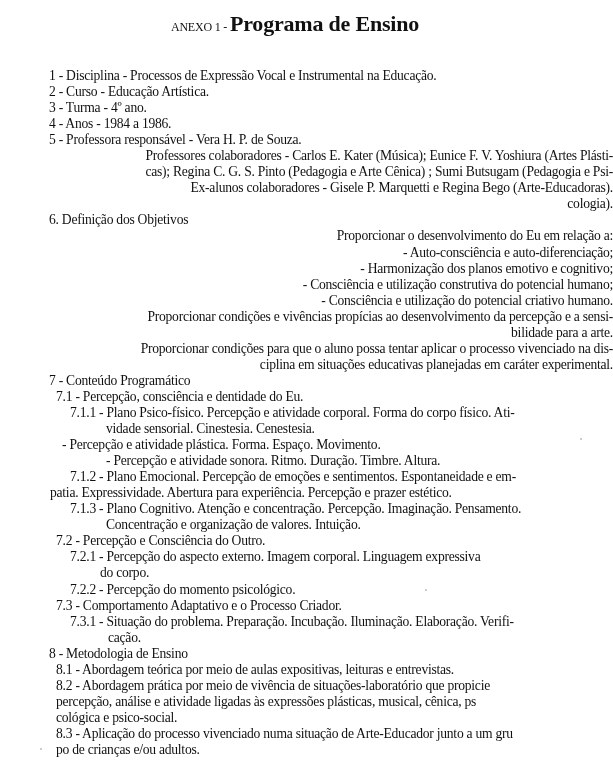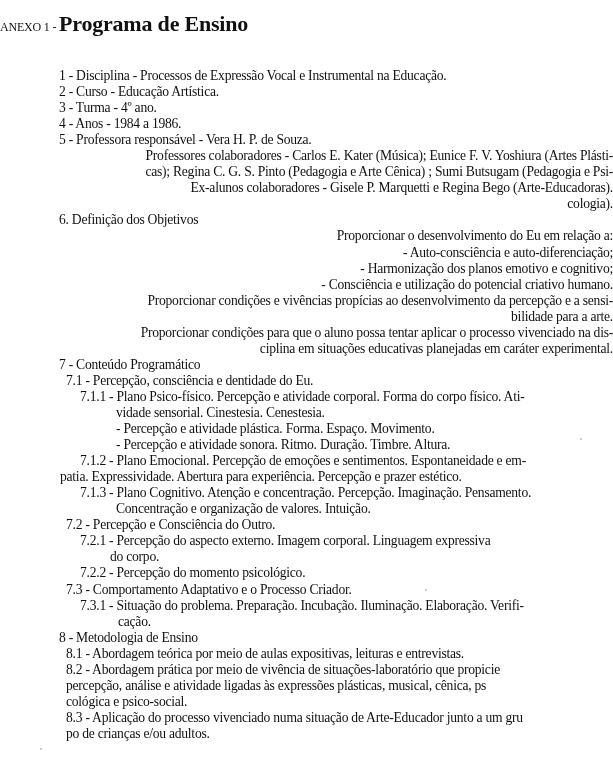--- a/index.html
+++ b/index.html
@@ -13,21 +13,21 @@
       position: relative;
       overflow: hidden;
       font-family: "Liberation Serif", "DejaVu Serif", serif;
       color: #111111;
     }
     .title {
       position: absolute;
       top: 11px;
       left: 0;
       width: 590px;
-      text-align: left;
+      text-align: center;
       white-space: nowrap;
     }
     .title .prefix {
       font-size: 12px;
       letter-spacing: -0.2px;
     }
     .title .main {
       font-size: 22px;
       font-weight: bold;
       letter-spacing: -0.2px;
@@ -37,21 +37,20 @@
       left: 0;
       top: 68px;
       width: 613px;
       font-size: 13.6px;
       line-height: 16.05px;
       letter-spacing: -0.25px;
     }
     .ln {
       position: relative;
       white-space: nowrap;
-      margin-left: 10px;
     }
     .lv0 { padding-left: 42px; text-align: right; }
     .lv0b { padding-left: 49px; }
     .lv1 { padding-left: 56px; }
     .lv2 { padding-left: 70px; }
     .cont2 { padding-left: 100px; }
     .cont81 { padding-left: 56px; }
     .scan-dot {
       position: absolute;
       width: 2px;
@@ -77,31 +76,32 @@
 
   <div class="ln lv0">Professores colaboradores - Carlos E. Kater (Música); Eunice F. V. Yoshiura (Artes Plásti-</div>
   <div class="ln lv0">cas); Regina C. G. S. Pinto (Pedagogia e Arte Cênica) ; Sumi Butsugam (Pedagogia e Psi-</div>
   <div class="ln lv0">Ex-alunos colaboradores - Gisele P. Marquetti e Regina Bego (Arte-Educadoras).</div>
   <div class="ln lv0">cologia).</div>
 
   <div class="ln lv0b">6. Definição dos Objetivos</div>
   <div class="ln lv0">Proporcionar o desenvolvimento do Eu em relação a:</div>
   <div class="ln lv0">- Auto-consciência e auto-diferenciação;</div>
   <div class="ln lv0">- Harmonização dos planos emotivo e cognitivo;</div>
+  <div class="ln lv0">- Consciência e utilização construtiva do potencial humano;</div>
   <div class="ln lv0">- Consciência e utilização do potencial criativo humano.</div>
   <div class="ln lv0">Proporcionar condições e vivências propícias ao desenvolvimento da percepção e a sensi-</div>
   <div class="ln lv0">bilidade para a arte.</div>
   <div class="ln lv0">Proporcionar condições para que o aluno possa tentar aplicar o processo vivenciado na dis-</div>
   <div class="ln lv0">ciplina em situações educativas planejadas em caráter experimental.</div>
 
   <div class="ln lv0b">7 - Conteúdo Programático</div>
   <div class="ln lv1">7.1 - Percepção, consciência e dentidade do Eu.</div>
   <div class="ln lv2">7.1.1 - Plano Psico-físico. Percepção e atividade corporal. Forma do corpo físico. Ati-</div>
   <div class="ln cont2" style="padding-left:106px">vidade sensorial. Cinestesia. Cenestesia.</div>
-  <div class="ln cont2" style="padding-left:106px">- Percepção e atividade plástica. Forma. Espaço. Movimento.</div>
+  <div class="ln cont2" style="padding-left:62px">- Percepção e atividade plástica. Forma. Espaço. Movimento.</div>
   <div class="ln cont2" style="padding-left:106px">- Percepção e atividade sonora. Ritmo. Duração. Timbre. Altura.</div>
   <div class="ln lv2">7.1.2 - Plano Emocional. Percepção de emoções e sentimentos. Espontaneidade e em-</div>
   <div class="ln cont2" style="padding-left:50px">patia. Expressividade. Abertura para experiência. Percepção e prazer estético.</div>
   <div class="ln lv2">7.1.3 - Plano Cognitivo. Atenção e concentração. Percepção. Imaginação. Pensamento.</div>
   <div class="ln cont2" style="padding-left:106px">Concentração e organização de valores. Intuição.</div>
   <div class="ln lv1">7.2 - Percepção e Consciência do Outro.</div>
   <div class="ln lv2">7.2.1 - Percepção do aspecto externo. Imagem corporal. Linguagem expressiva</div>
   <div class="ln cont2">do corpo.</div>
   <div class="ln lv2">7.2.2 - Percepção do momento psicológico.</div>
   <div class="ln lv1">7.3 - Comportamento Adaptativo e o Processo Criador.</div>

